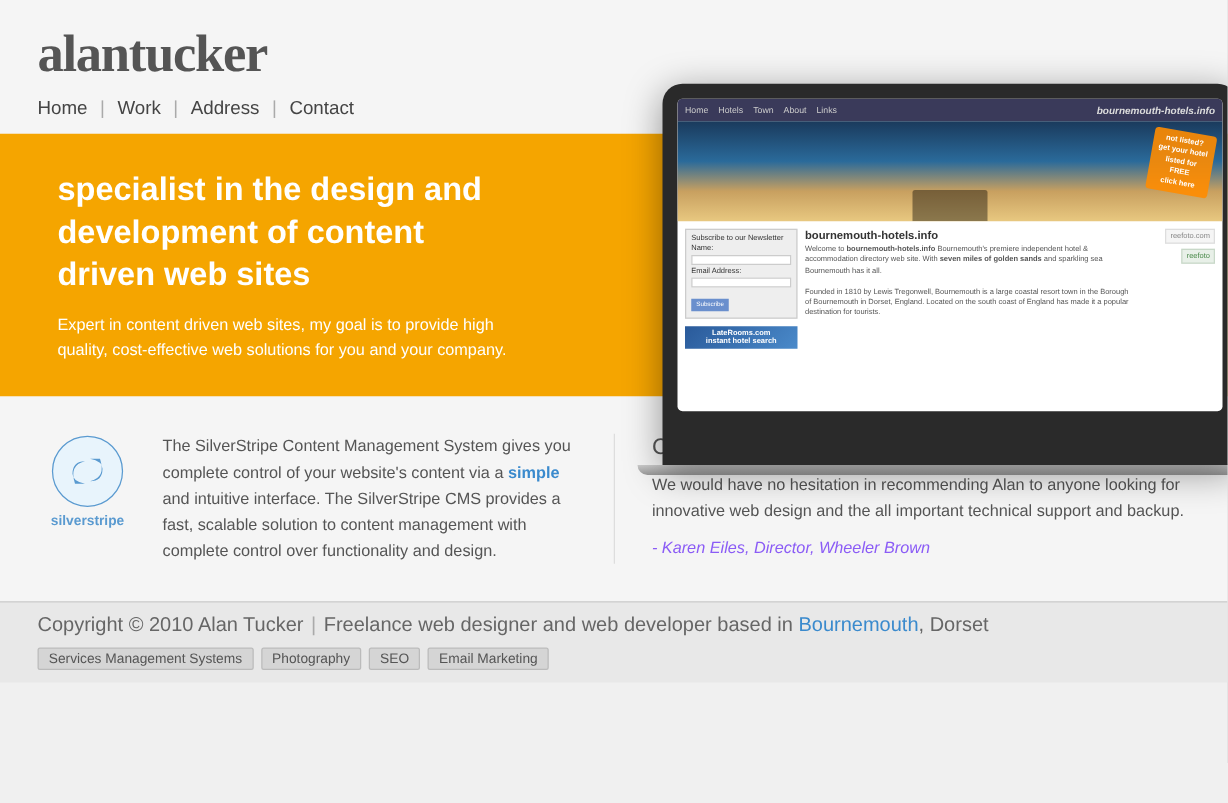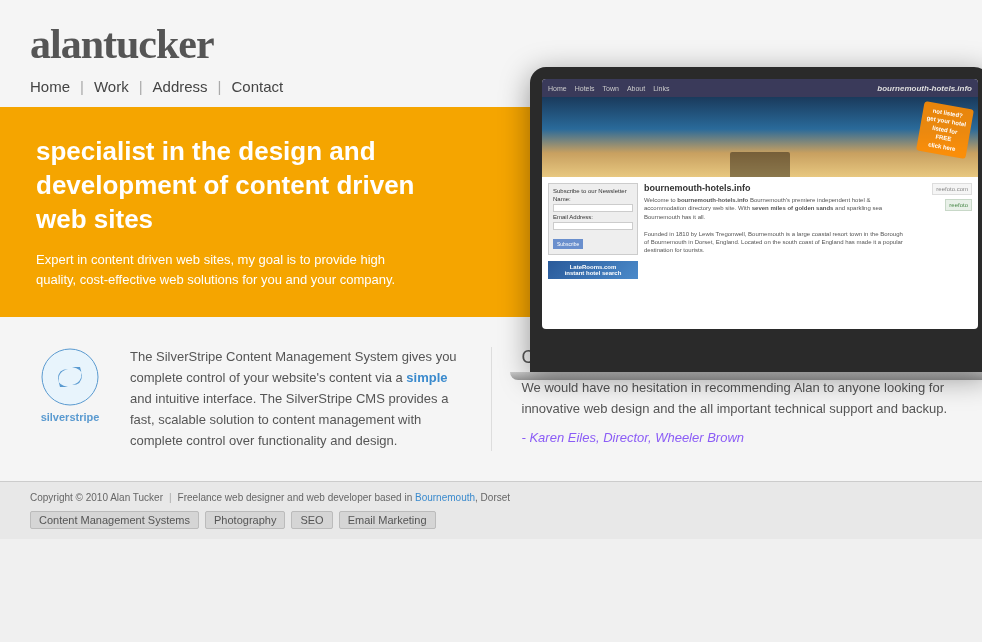--- a/index.html
+++ b/index.html
@@ -50,21 +50,21 @@
     
     #hero {
       background: #f5a500;
       display: flex;
       align-items: stretch;
       min-height: 210px;
       position: relative;
       overflow: visible;
     }
     #hero-text {
-      padding: 28px 30px 28px 36px;
+      padding: 28px 30px 28px 46px;
       flex: 1;
       max-width: 450px;
     }
     #hero-title {
       font-size: 26px;
       font-weight: bold;
       color: #fff;
       line-height: 1.3;
       margin-bottom: 14px;
     }
@@ -268,21 +268,21 @@
       font-style: italic;
     }
 
     
     #footer {
       background: #e8e8e8;
       border-top: 1px solid #ccc;
       padding: 10px 30px;
     }
     #footer-copyright {
-      font-size: 10px;
+      font-size: 16px;
       color: #666;
       margin-bottom: 8px;
       display: flex;
       align-items: flex-end;
       gap: 6px;
     }
     .footer-sep {
       color: #aaa;
     }
     .footer-link {
@@ -409,20 +409,20 @@
     </div>
   </div>
 
   <div id="footer">
     <div id="footer-copyright">
       <span>Copyright © 2010 Alan Tucker</span>
       <span class="footer-sep">|</span>
       <span>Freelance web designer and web developer based in <span class="footer-link">Bournemouth</span>, Dorset</span>
     </div>
     <div id="footer-tags">
-      <span class="footer-tag">Content Management Systems</span>
+      <span class="footer-tag">Services Management Systems</span>
       <span class="footer-tag">Photography</span>
       <span class="footer-tag">SEO</span>
       <span class="footer-tag footer-tag-email">Email Marketing</span>
     </div>
   </div>
 
 </div>
 
 </body></html>

